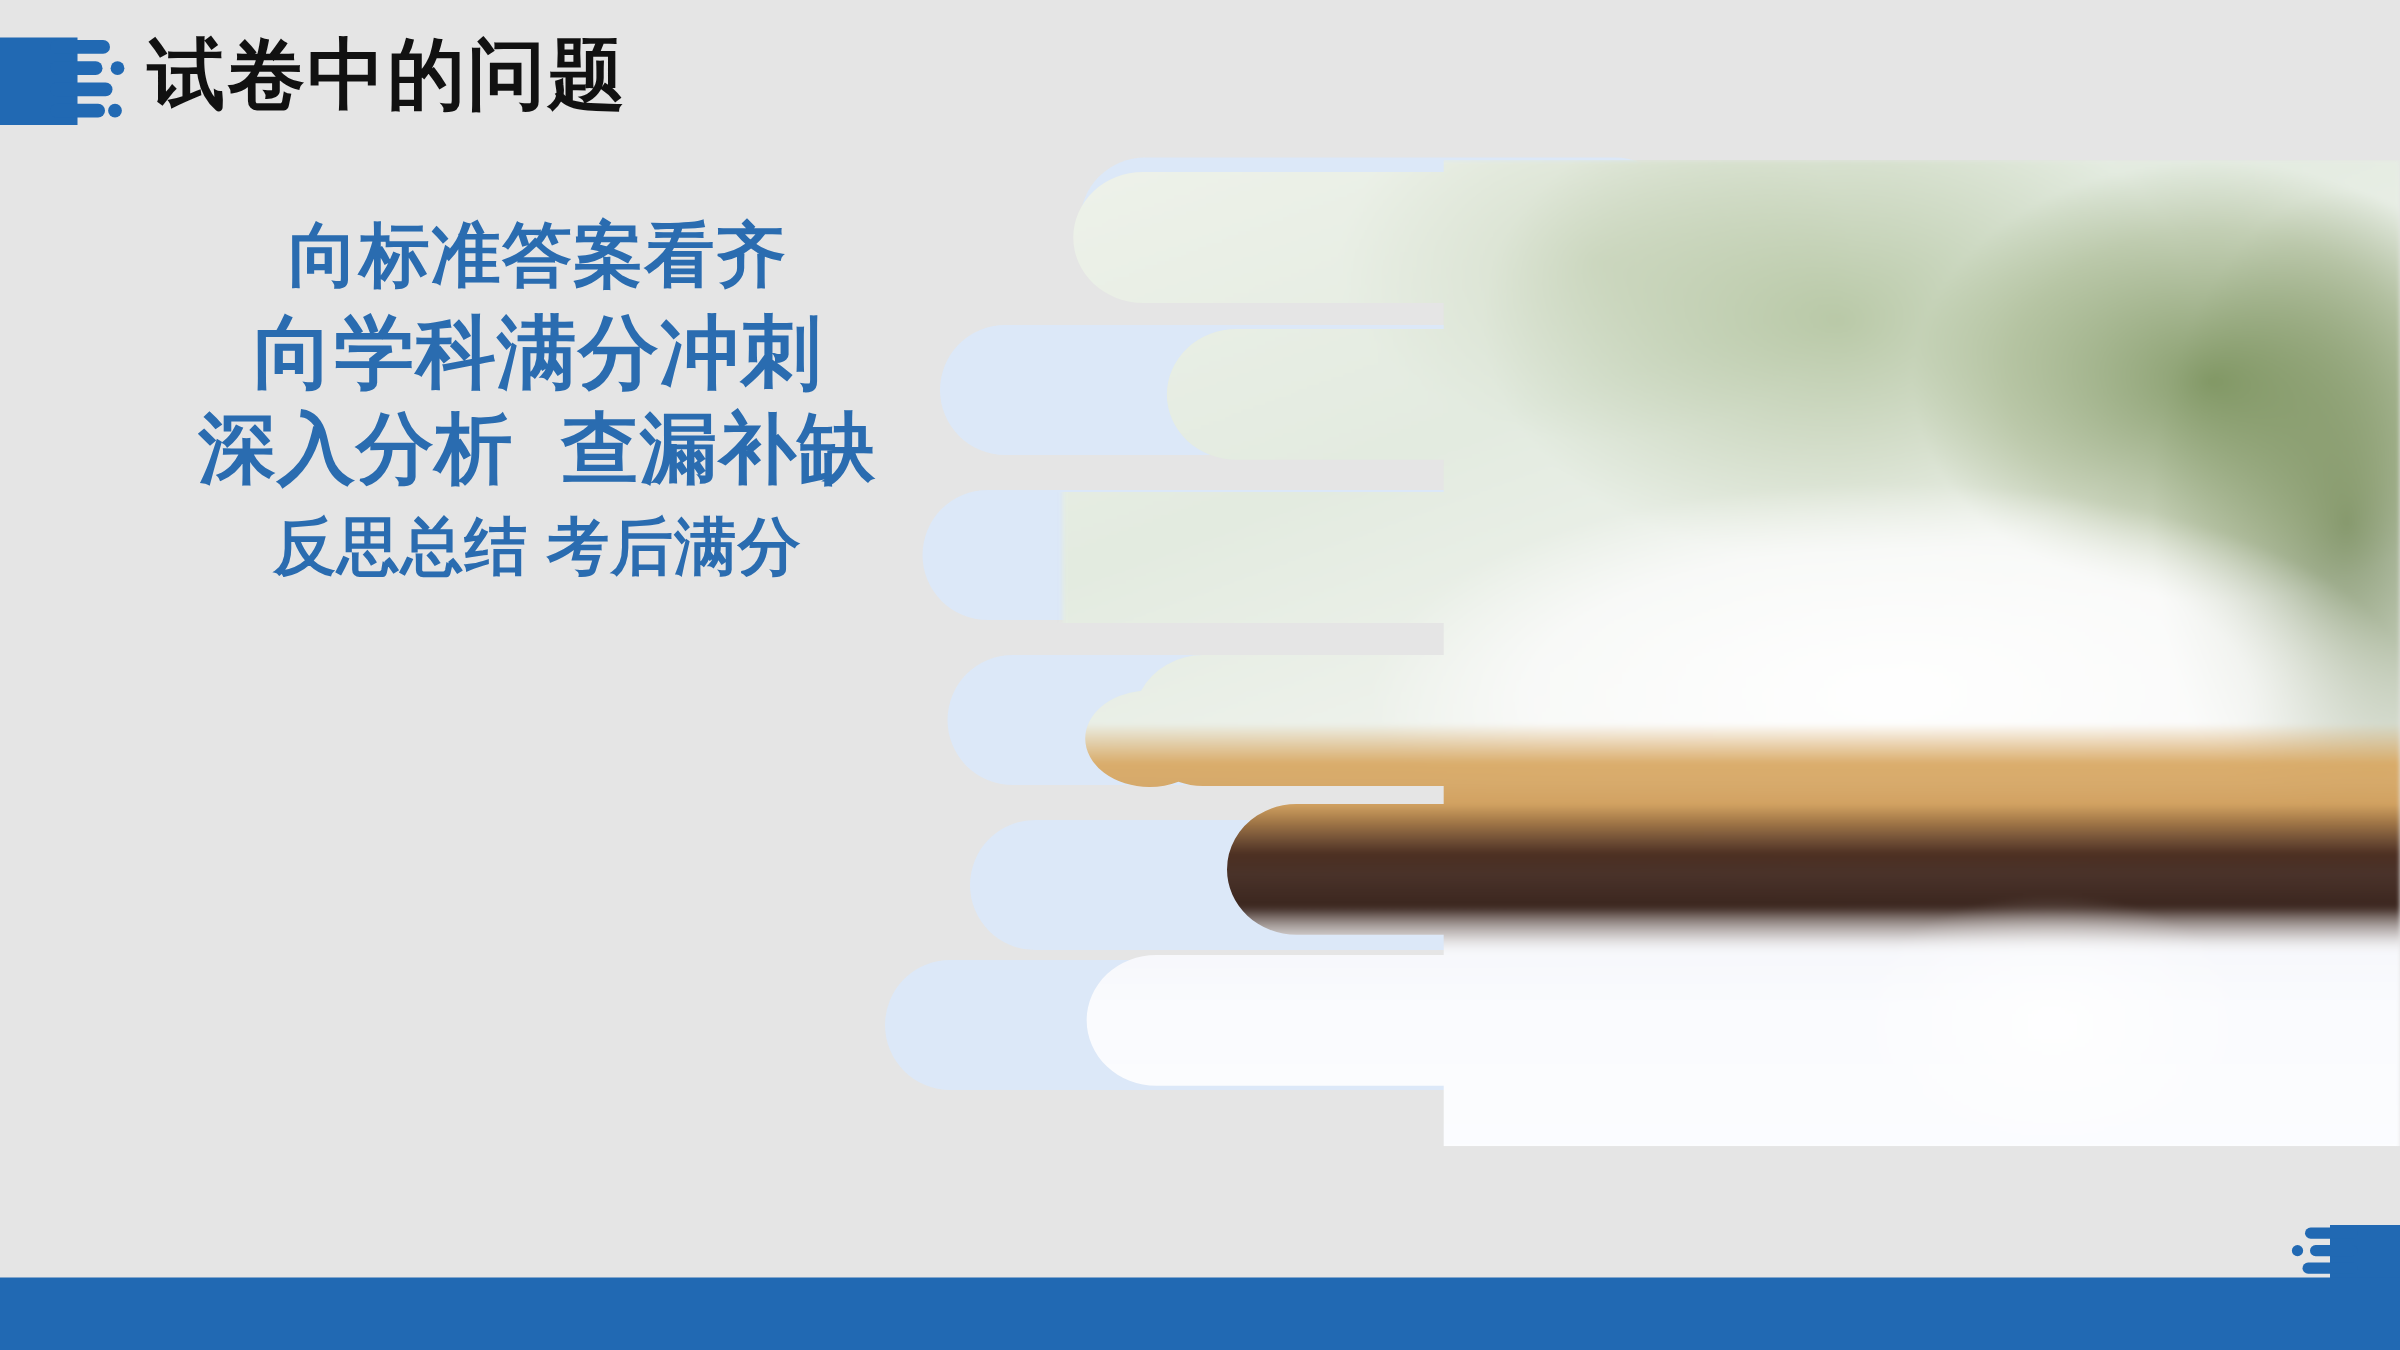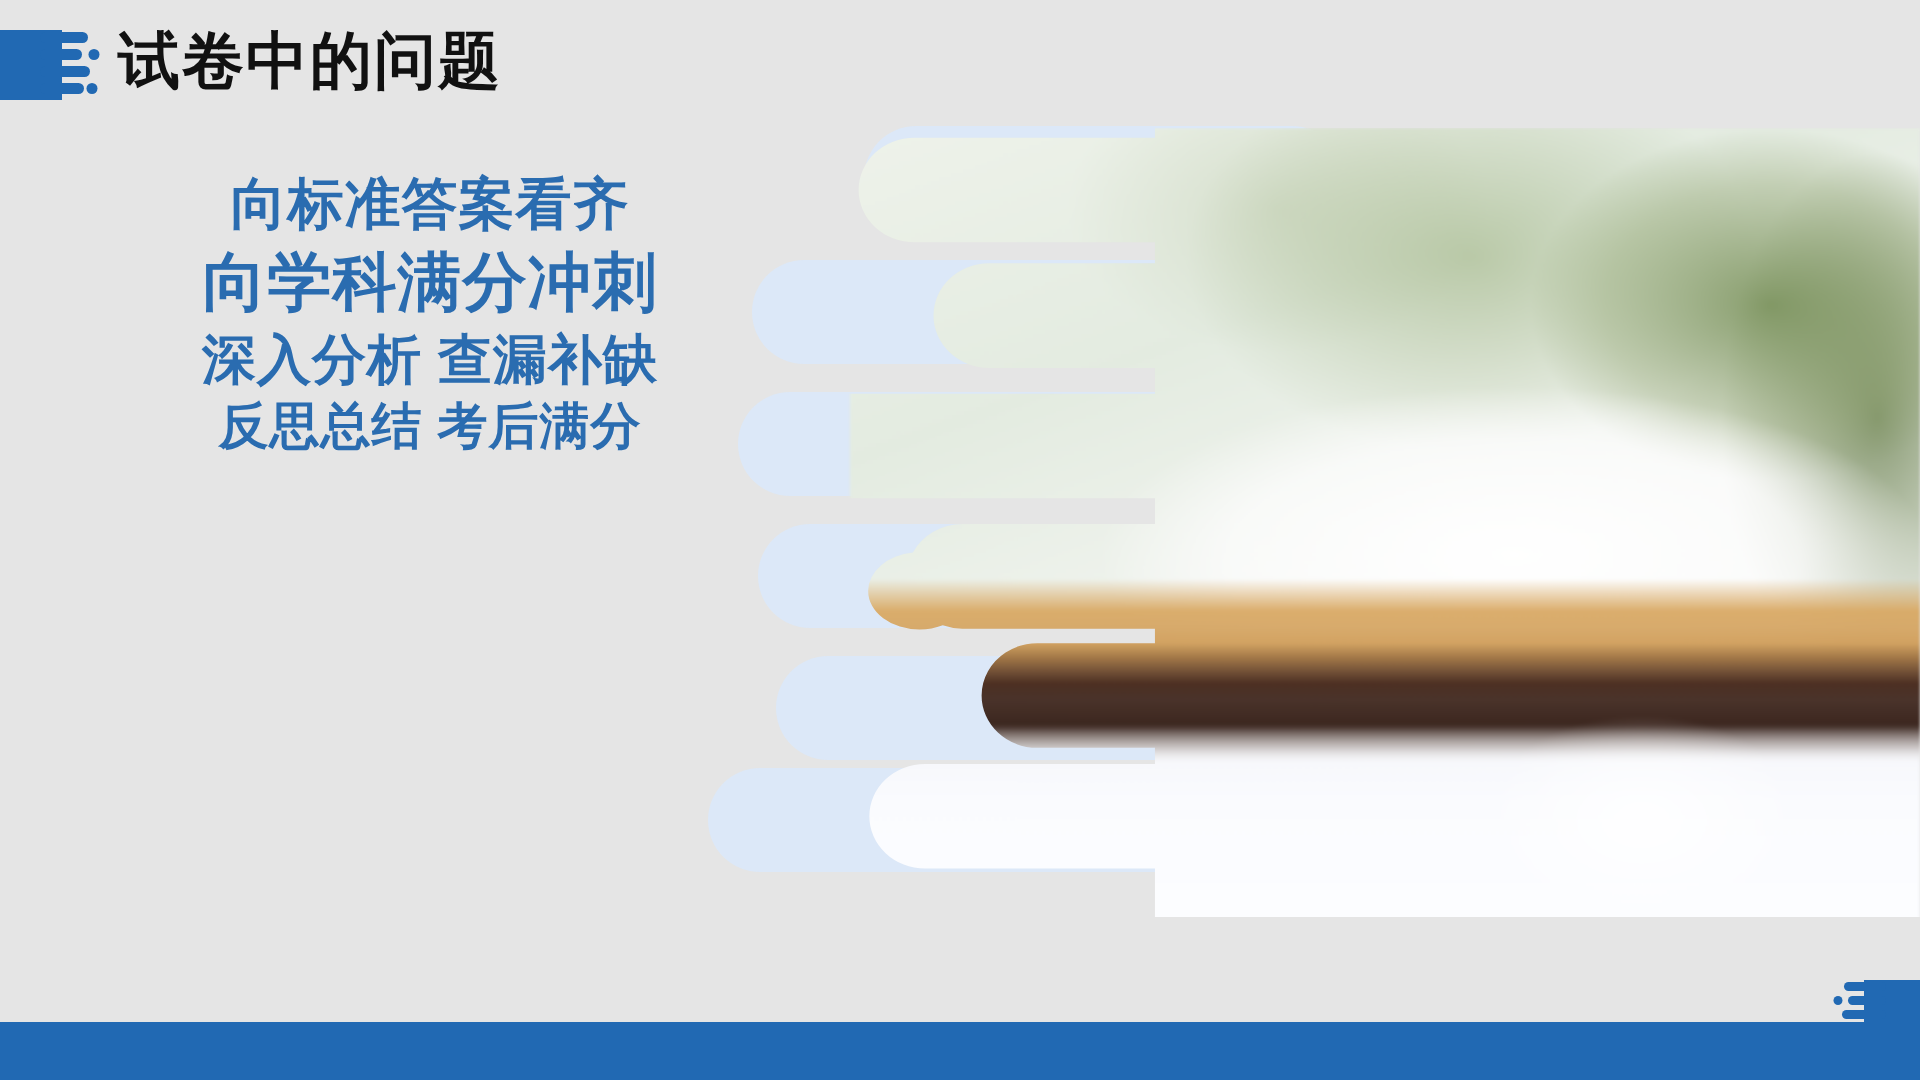--- a/index.html
+++ b/index.html
@@ -62,21 +62,21 @@
   }
   .headline {
     color: #2a6cb0;
     font-weight: bold;
     line-height: 1.30;
     white-space: nowrap;
     letter-spacing: 1px;
   }
   .headline.s1 { font-size: 56px; }
   .headline.s2 { font-size: 64px; }
-  .headline.s3 { font-size: 54px; }
+  .headline.s3 { font-size: 62px; font-family: Liberation Mono, monospace; }
   .headline.s4 { font-size: 50px; }
 
   
   .photo-area {
     position: absolute;
     left: 850px;
     top: 128px;
     width: 1070px;
     height: 805px;
   }

